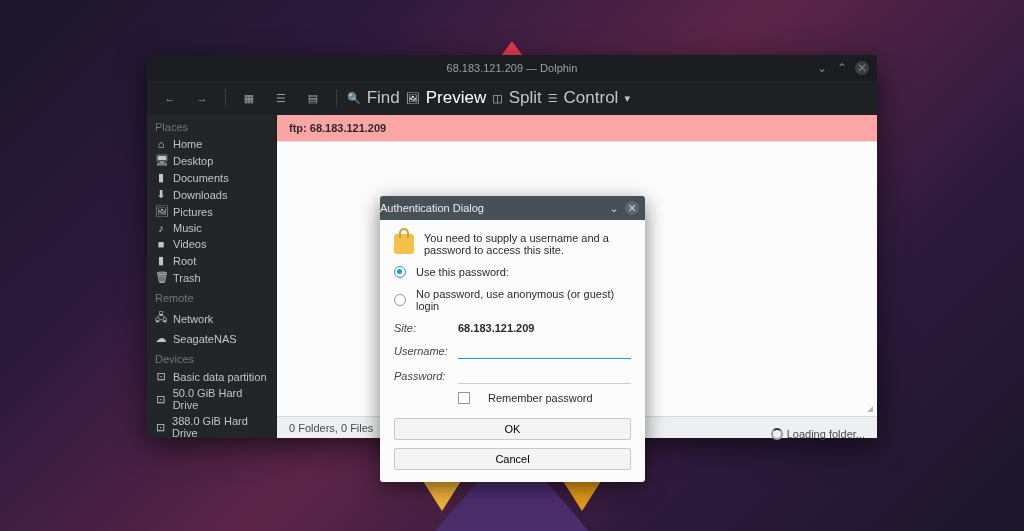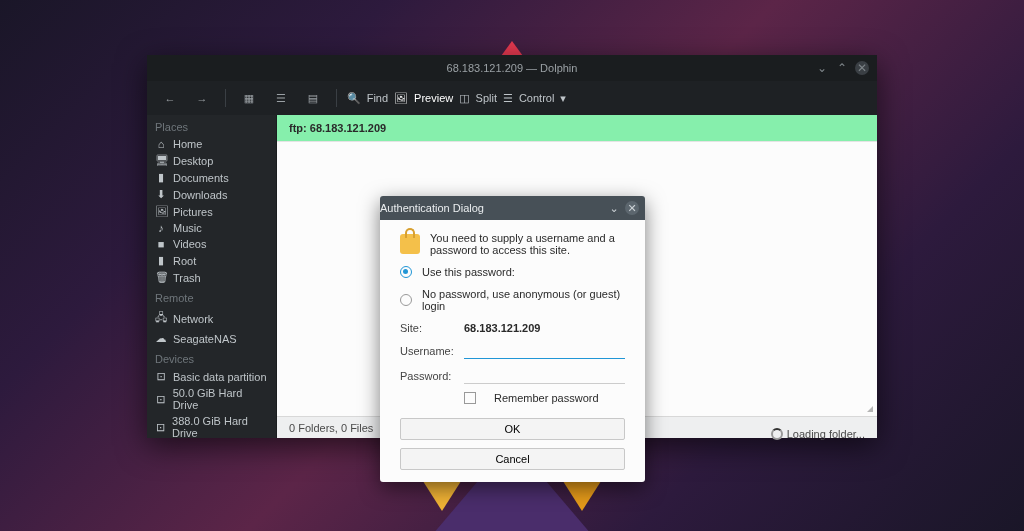--- a/index.html
+++ b/index.html
@@ -32,58 +32,58 @@
 .tctrl { width: 14px; height: 14px; color: #7d8488; font-size: 12px; cursor: pointer; display: flex; align-items: center; justify-content: center; }
 .tctrl.close { border-radius: 50%; background: #3a3f44; }
 
 .toolbar {
   height: 34px; background: #1e2124; display: flex; align-items: center; gap: 6px;
   padding: 0 10px; font-size: 11px; color: #bfc5c9;
 }
 .tbtn { width: 26px; height: 26px; display: flex; align-items: center; justify-content: center; cursor: pointer; color: #9aa0a4; }
 .tgroup { display: flex; align-items: center; gap: 6px; cursor: pointer; }
 .tgroup.active { color: #fff; }
-.tgroup .lbl { font-size: 11px; }
+.tgroup .lbl { font-size: 17px; }
 .tsep { width: 1px; height: 18px; background: #3a3f44; margin: 0 4px; }
 
 .body { flex: 1; display: flex; min-height: 0; }
 .sidebar {
   width: 130px; background: #232629; font-size: 11px; color: #bfc5c9;
   border-right: 1px solid #1a1d1f; overflow-y: auto;
 }
 .sb-head { color: #6f767b; padding: 6px 8px 3px; font-size: 11px; }
 .sb-item { padding: 2px 8px; display: flex; align-items: center; gap: 6px; cursor: pointer; }
 .sb-item .ic { width: 12px; font-size: 11px; text-align: center; }
 
 .main { flex: 1; background: #fcfcfc; display: flex; flex-direction: column; }
-.path { padding: 7px 12px; font-size: 11px; font-weight: bold; color: #2a2a2a; background: #86efac; border-bottom: 1px solid #e4e4e4; }
+.path { padding: 7px 12px; font-size: 11px; font-weight: bold; color: #2a2a2a; background: #fca5a5; border-bottom: 1px solid #e4e4e4; }
 .content { flex: 1; background: #fcfcfc; }
 .status { height: 22px; background: #eeeff0; border-top: 1px solid #d8d8d8; display: flex; align-items: center; justify-content: space-between; padding: 0 12px; font-size: 11px; color: #4a4a4a; }
 .status .right { display: flex; align-items: center; gap: 4px; margin-top: 12px; }
 .spinner { width: 12px; height: 12px; border: 2px solid #999; border-top-color: #333; border-radius: 50%; animation: spin 1s linear infinite; }
 @keyframes spin { to { transform: rotate(360deg); } }
 
 .dialog {
   position: absolute; left: 380px; top: 196px; width: 265px; z-index: 2;
   background: #fcfcfc; border-radius: 3px; box-shadow: 0 6px 20px rgba(0,0,0,0.5);
   font-size: 11px; color: #2a2a2a;
 }
 .dlg-title { height: 24px; background: #475057; color: #eaedef; font-size: 11px; display: flex; align-items: center; justify-content: flex-start; border-radius: 3px 3px 0 0; position: relative; }
 .dlg-ctrl { position: absolute; right: 6px; display: flex; gap: 4px; }
 .dlg-ctrl span { width: 14px; height: 14px; display: flex; align-items: center; justify-content: center; color: #ccd2d6; cursor: pointer; font-size: 11px; }
 .dlg-ctrl .close { background: #5c666e; border-radius: 50%; }
-.dlg-body { padding: 12px 20px; }
+.dlg-body { padding: 12px 14px; }
 .dlg-row { display: flex; align-items: center; gap: 10px; margin-bottom: 10px; }
 .lock-ic { width: 20px; height: 20px; background: #f4c04a; border-radius: 3px; position: relative; flex-shrink: 0; }
 .lock-ic::before { content: ""; position: absolute; left: 5px; top: -6px; width: 6px; height: 8px; border: 2px solid #d8a030; border-bottom: none; border-radius: 6px 6px 0 0; }
 .radio { width: 12px; height: 12px; border: 1.5px solid #999; border-radius: 50%; flex-shrink: 0; position: relative; cursor: pointer; }
 .radio.checked { border-color: #2196d6; }
 .radio.checked::after { content: ""; position: absolute; left: 2px; top: 2px; width: 5px; height: 5px; background: #2196d6; border-radius: 50%; }
 .field-row { display: flex; align-items: center; gap: 10px; margin-bottom: 8px; }
-.field-row label { width: 54px; font-size: 11px; color: #444; }
+.field-row label { width: 54px; font-size: 11px; color: #444; font-style: italic; }
 .field-row .val { font-weight: bold; }
 .field-row input[type=text], .field-row input[type=password] {
   flex: 1; border: none; border-bottom: 1px solid #ccc; background: transparent; font-size: 11px; padding: 2px 0; outline: none;
 }
 .chk-row { display: flex; align-items: center; gap: 18px; margin: 8px 0 14px 64px; }
 .chk { width: 12px; height: 12px; border: 1px solid #999; cursor: pointer; }
 .btns { display: flex; justify-content: flex-end; gap: 8px; flex-direction: column; }
 .btn { padding: 4px 16px; border: 1px solid #c8c8c8; background: #f4f4f4; font-size: 11px; cursor: pointer; border-radius: 2px; }
 
 .scrollcorner { position: absolute; right: 3px; bottom: 25px; width: 10px; height: 10px; }

